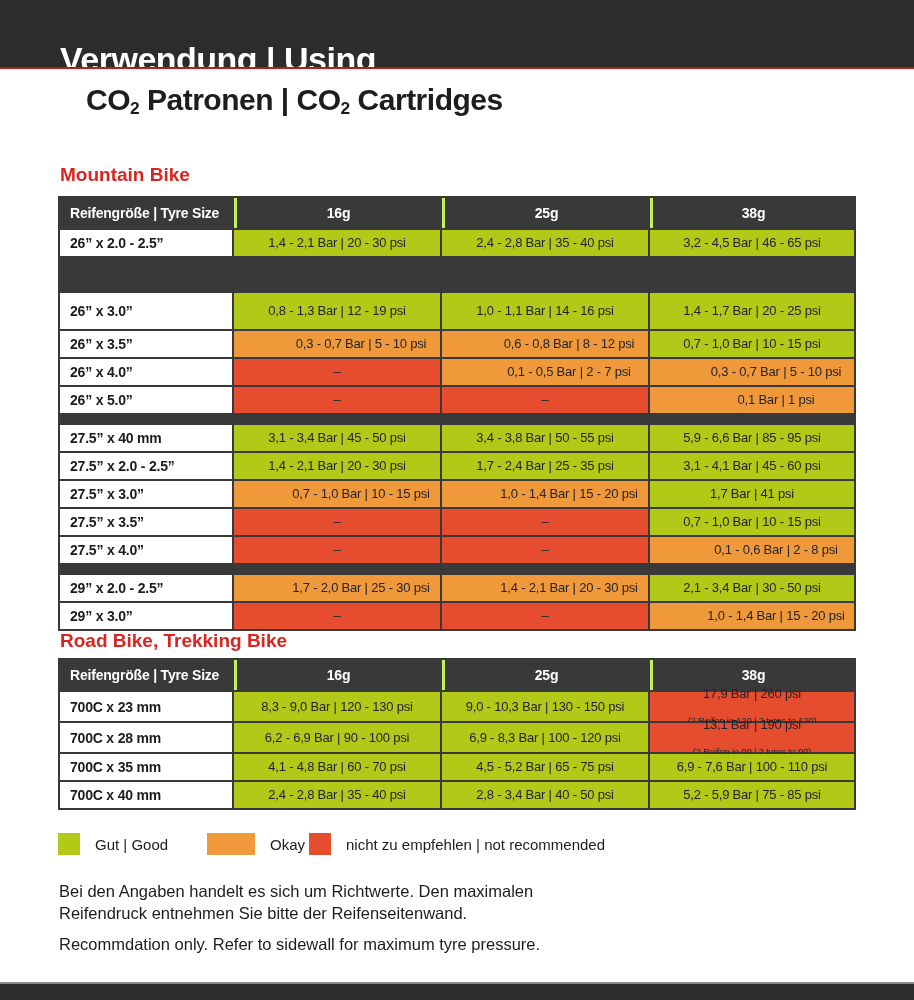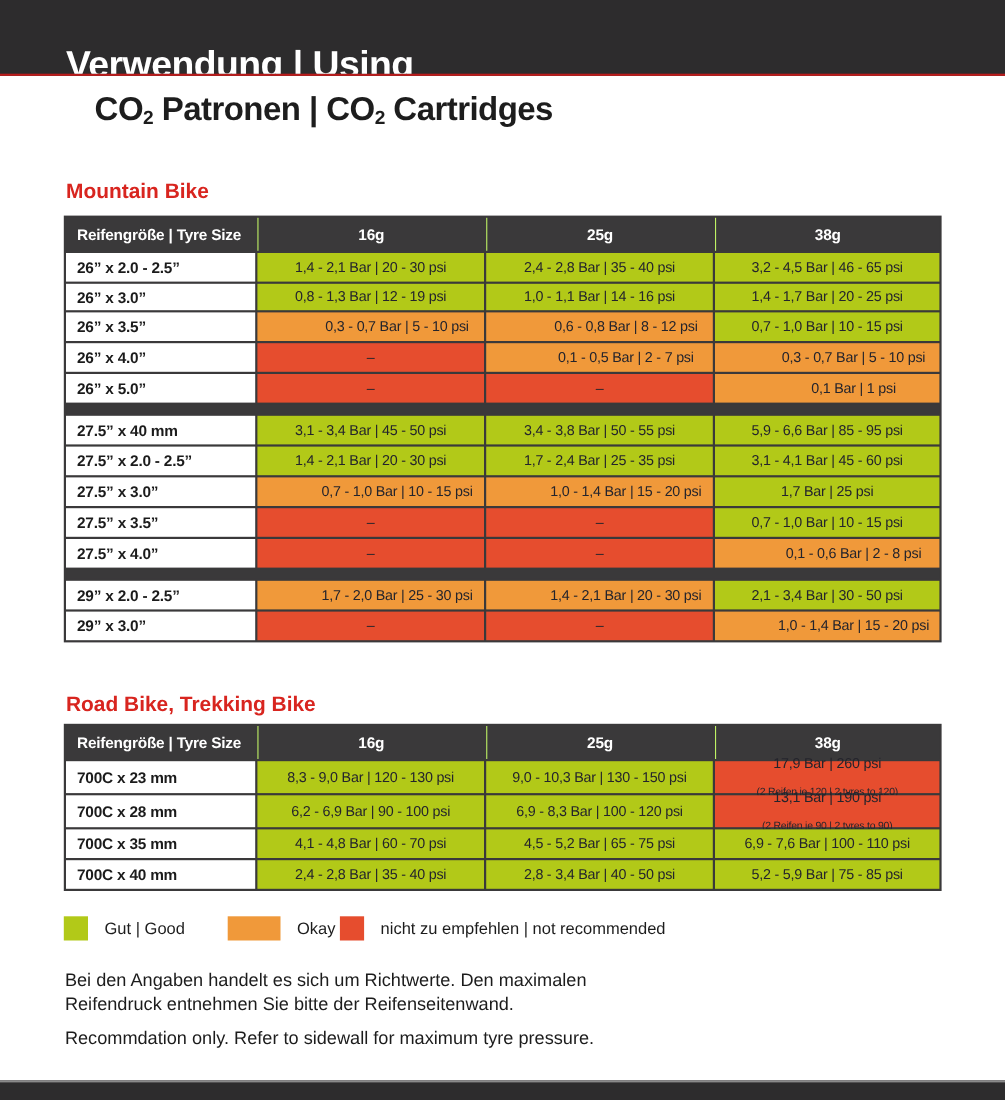--- a/index.html
+++ b/index.html
@@ -61,21 +61,21 @@
     display:flex; flex-direction:column; align-items:center; justify-content:center;
     font-size:13px; color:#24242c; text-align:center;
     letter-spacing:-0.2px; line-height:14px; white-space:nowrap;
   }
   .t-c1 { width:206px; flex:0 0 206px; }
   .t-c2 { width:206px; flex:0 0 206px; }
   .t-c3 { width:204px; flex:0 0 204px; }
   .t-head .t-label, .t-head .t-cell {
     background:var(--grid-dark); color:#ffffff; font-weight:bold; font-size:14px;
   }
-  .t-head .t-cell { border-left:1px solid #bef264; }
+  .t-head .t-cell { border-left:3px solid #bef264; }
   .t-cell .sub-note { font-size:9.5px; line-height:10px; margin-top:15px; }
   .bg-good { background:var(--good); }
   .bg-okay { background:var(--okay);padding-left:48px; }
   .bg-bad  { background:var(--bad); }
 
   
   .legend { position:absolute; left:0; top:833px; width:914px; height:24px; }
   .legend-item { position:absolute; top:0; display:flex; align-items:center; }
   .legend-swatch { width:22px; height:22px; flex:0 0 22px; }
   .legend-label { margin-left:15px; font-size:15px; color:#1c1c1c; white-space:nowrap; }
@@ -107,21 +107,21 @@
         <div class="t-cell t-c1 bg-good">
           <div>1,4 - 2,1 Bar | 20 - 30 psi</div>
         </div>
         <div class="t-cell t-c2 bg-good">
           <div>2,4 - 2,8 Bar | 35 - 40 psi</div>
         </div>
         <div class="t-cell t-c3 bg-good">
           <div>3,2 - 4,5 Bar | 46 - 65 psi</div>
         </div>
       </div>
-      <div class="t-row" style="height: 24px;">
+      <div class="t-row" style="height: 36px; margin-top: 35px;">
         <div class="t-label">26” x 3.0”</div>
         <div class="t-cell t-c1 bg-good">
           <div>0,8 - 1,3 Bar | 12 - 19 psi</div>
         </div>
         <div class="t-cell t-c2 bg-good">
           <div>1,0 - 1,1 Bar | 14 - 16 psi</div>
         </div>
         <div class="t-cell t-c3 bg-good">
           <div>1,4 - 1,7 Bar | 20 - 25 psi</div>
         </div>
@@ -189,21 +189,21 @@
       </div>
       <div class="t-row" style="height: 26px;">
         <div class="t-label">27.5” x 3.0”</div>
         <div class="t-cell t-c1 bg-okay">
           <div>0,7 - 1,0 Bar | 10 - 15 psi</div>
         </div>
         <div class="t-cell t-c2 bg-okay">
           <div>1,0 - 1,4 Bar | 15 - 20 psi</div>
         </div>
         <div class="t-cell t-c3 bg-good">
-          <div>1,7 Bar | 25 psi</div>
+          <div>1,7 Bar | 41 psi</div>
         </div>
       </div>
       <div class="t-row" style="height: 26px;">
         <div class="t-label">27.5” x 3.5”</div>
         <div class="t-cell t-c1 bg-bad">
           <div>–</div>
         </div>
         <div class="t-cell t-c2 bg-bad">
           <div>–</div>
         </div>

